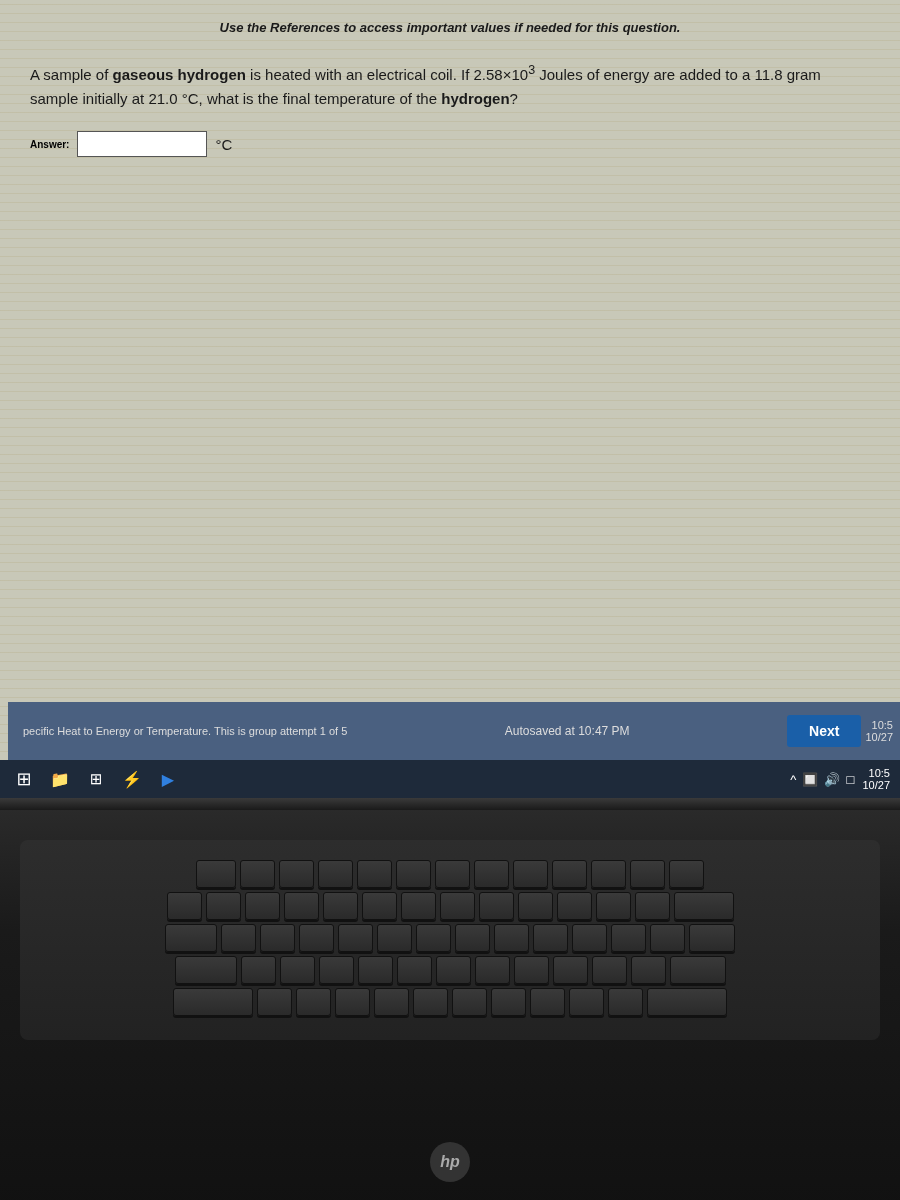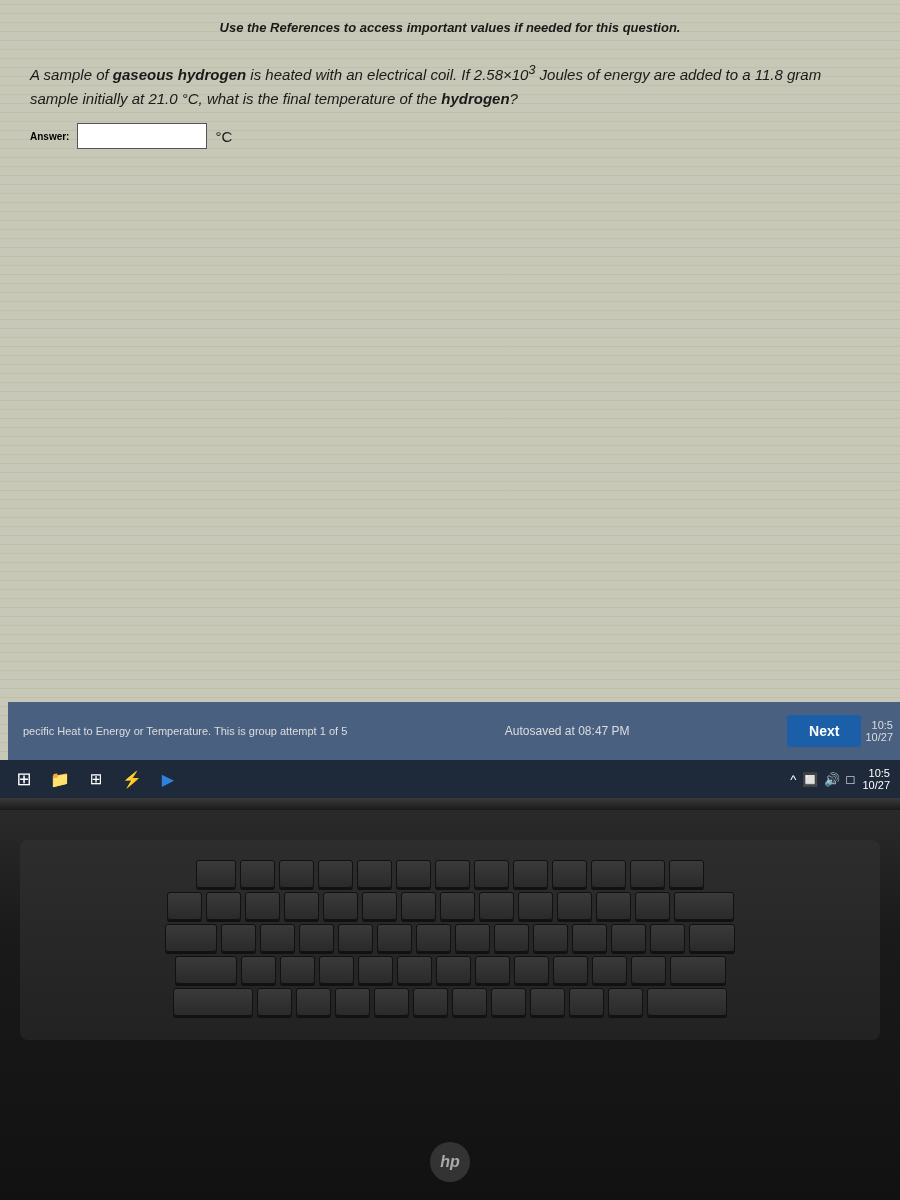--- a/index.html
+++ b/index.html
@@ -74,22 +74,21 @@
       color: #1a1a1a;
       margin-bottom: 25px;
       font-style: italic;
     }
 
     
     .question-text {
       font-size: 15px;
       color: #1a1a1a;
       line-height: 1.6;
-      margin-bottom: 12px;
-      font-style: italic;
+      margin-bottom: 20px;
     }
 
     .question-text strong {
       font-weight: bold;
     }
 
     
     .answer-row {
       display: flex;
       align-items: center;
@@ -338,21 +337,21 @@
     </div>
 
 
   </div>
 
   <div class="bottom-bar">
     <div class="bottom-bar-left">
       <span class="group-attempt-text">pecific Heat to Energy or Temperature. This is group attempt 1 of 5</span>
     </div>
 
-    <div class="bottom-bar-center">Autosaved at 08:47 PM</div>
+    <div class="bottom-bar-center">Autosaved at 10:47 PM</div>
 
     <div class="bottom-bar-right">
       <button class="next-btn">Next</button>
       <span class="time-display">
         <span>10:5</span><br>
         <span>10/27</span>
       </span>
     </div>
   </div>
 </div>

